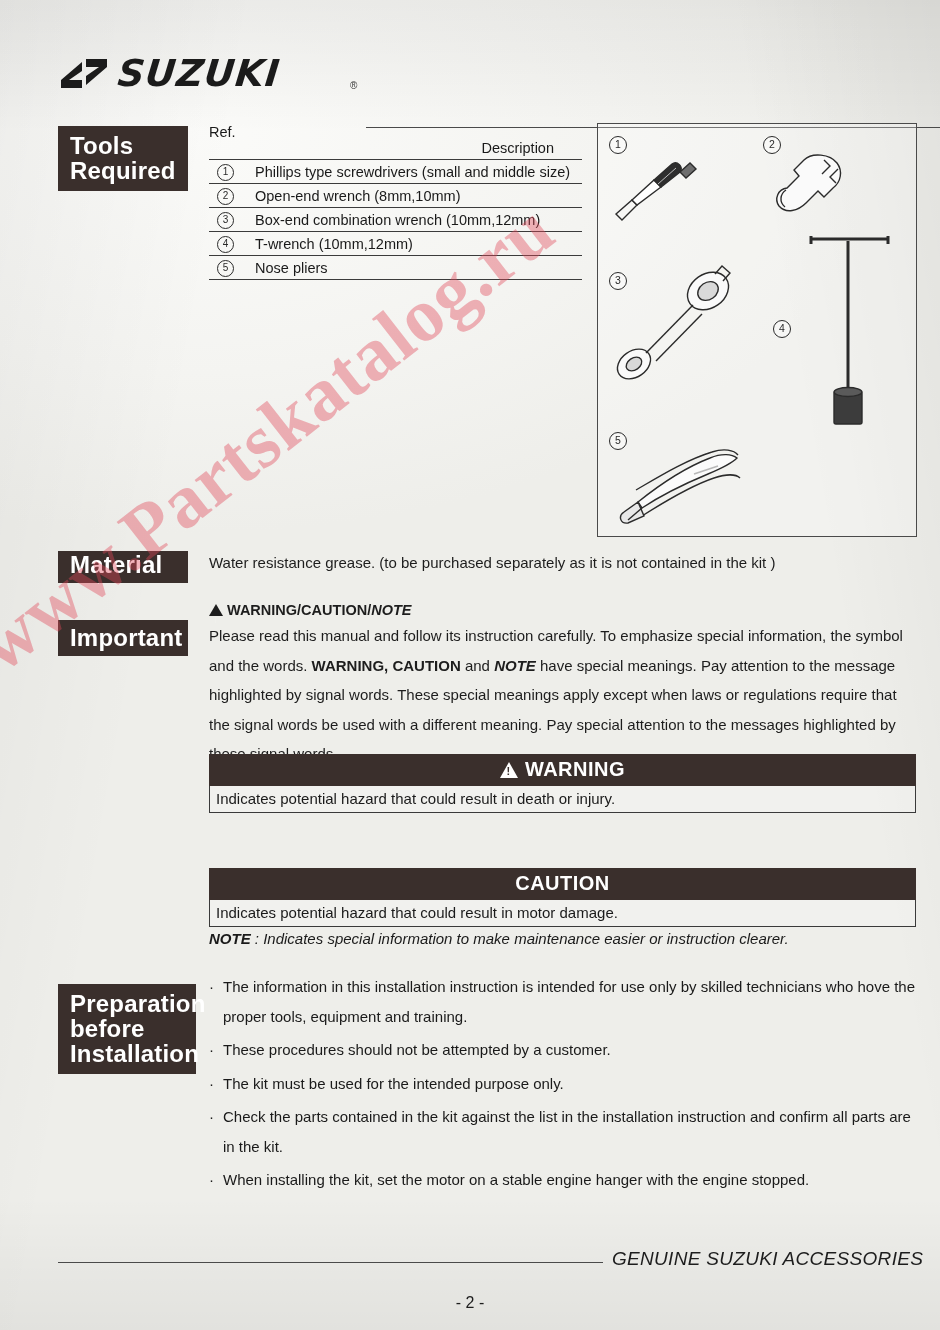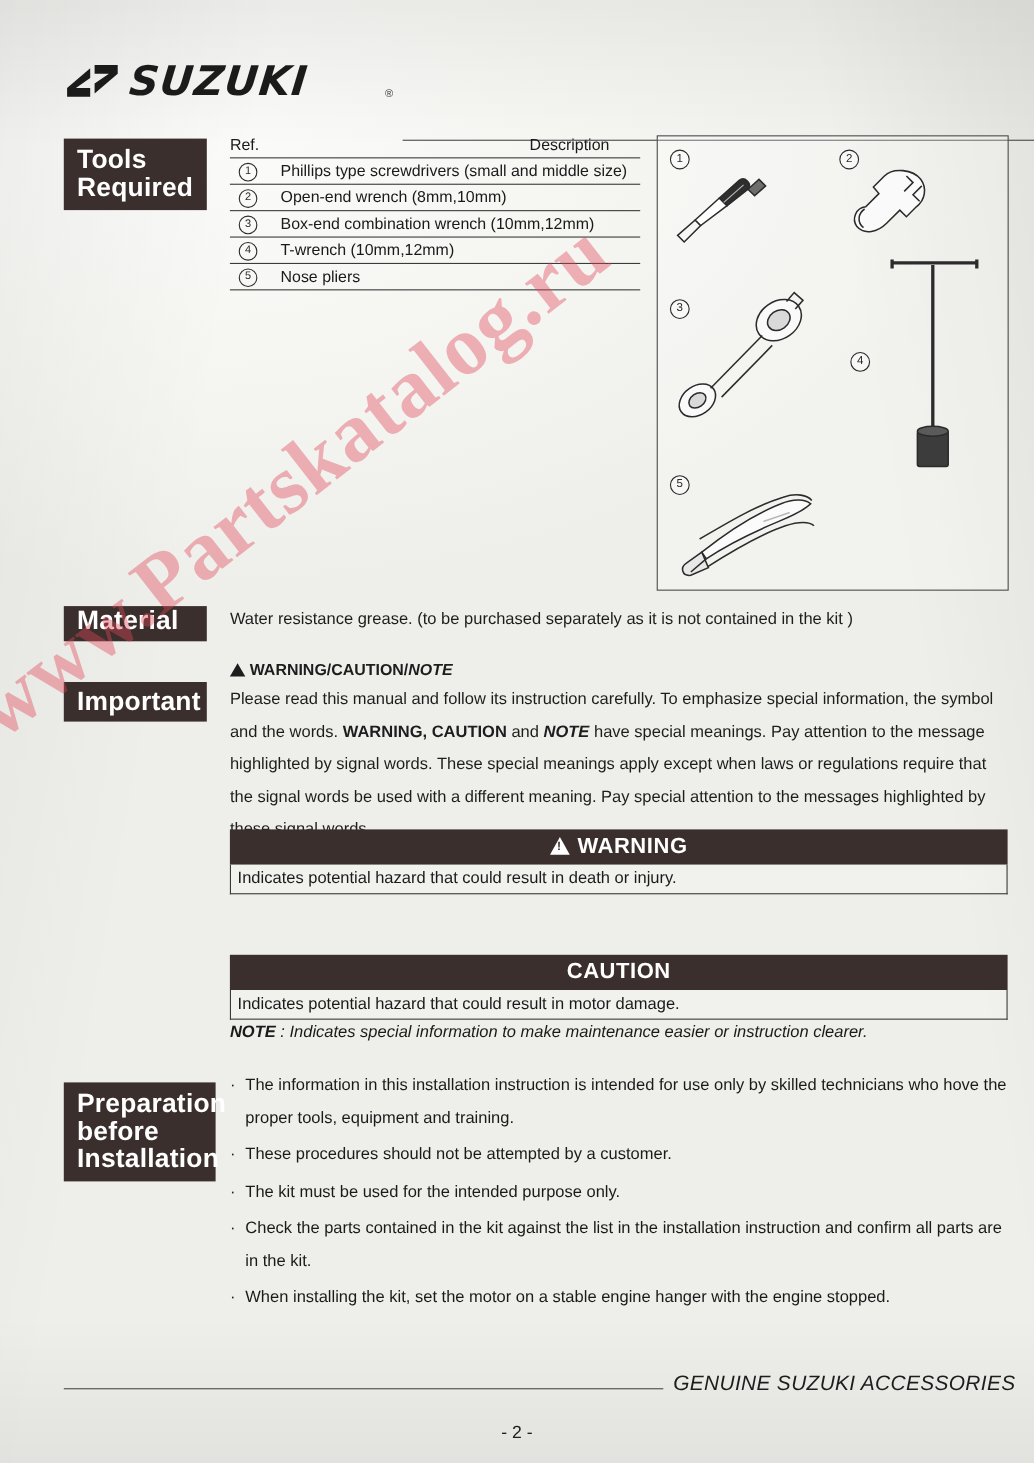--- a/index.html
+++ b/index.html
@@ -96,20 +96,21 @@
   .tools-table {
     position: absolute;
     left: 209px;
     top: 124px;
     width: 373px;
     font-size: 14.5px;
   }
   .tools-head {
     display: flex;
     padding-bottom: 3px;
+    flex-direction: column;
   }
   .tools-head .th-ref { width: 46px; }
   .tools-head .th-desc { flex: 1; text-align: right; padding-right: 28px;}
   .tools-row {
     display: flex;
     align-items: center;
     border-top: 1px solid #3b3b3b;
     height: 23px;
   }
   .tools-row:last-child { border-bottom: 1px solid #3b3b3b; }

